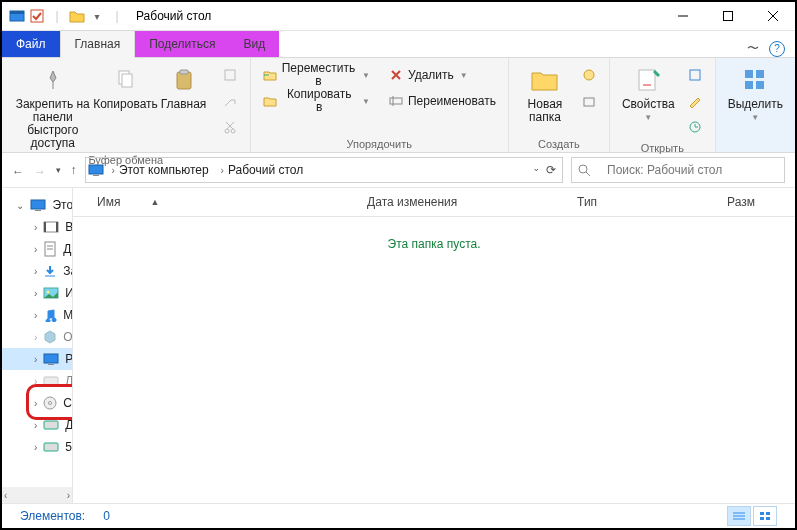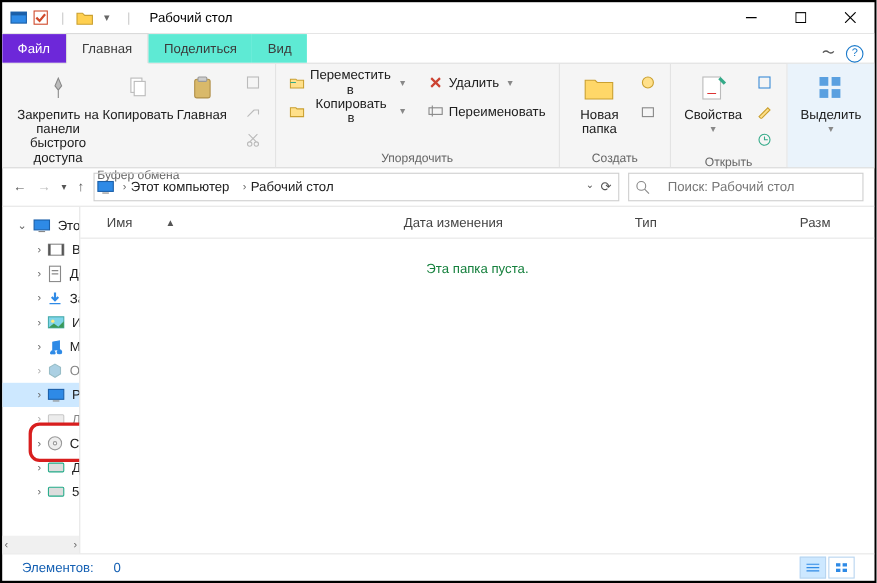--- a/index.html
+++ b/index.html
@@ -4,22 +4,22 @@
 <style>
 html,body{margin:0;padding:0;font-family:"Segoe UI",Arial,sans-serif;font-size:12px;color:#202020;background:#fff}
 .window{width:797px;height:530px;border:2px solid #000;box-sizing:border-box;position:relative;overflow:hidden;display:flex;flex-direction:column}
 .titlebar{height:28px;display:flex;align-items:center;border-bottom:1px solid #e5e5e5}
 .titlebar .qat{display:flex;align-items:center;gap:2px;padding-left:6px}
 .qat-icon{width:18px;height:18px;display:flex;align-items:center;justify-content:center}
 .win-title{margin-left:10px;color:#000}
 .win-controls{margin-left:auto;display:flex}
 .win-btn{width:45px;height:28px;display:flex;align-items:center;justify-content:center;font-size:12px}
 .tabs{height:26px;display:flex;align-items:flex-end;background:#fff;border-bottom:1px solid #dadada}
-.tab{padding:0 14px;height:26px;line-height:26px;color:#3b3b3b;background:#5eead4}
-.tab.file{background:#6d28d9;color:#fff}
+.tab{padding:0 14px;height:26px;line-height:26px;color:#3b3b3b;background:#d946ef}
+.tab.file{background:#1d4ed8;color:#fff}
 .tab.active{background:#f5f5f5;border:1px solid #dadada;border-bottom:1px solid #f5f5f5;margin-bottom:-1px}
 .tab-right{margin-left:auto;display:flex;align-items:center;gap:10px;padding-right:10px;color:#555}
 .ribbon{height:94px;background:#f5f5f5;border-bottom:1px solid #dadada;display:flex}
 .rgroup{border-right:1px solid #e3e3e3;padding:4px 8px 2px;display:flex;flex-direction:column;justify-content:space-between}
 .rgroup .items{display:flex;gap:2px;align-items:flex-start;flex:1}
 .rgroup .label{text-align:center;color:#666;font-size:11px;padding-top:2px}
 .rbtn{display:flex;flex-direction:column;align-items:center;justify-content:flex-start;padding:2px 4px;min-width:48px;text-align:center;line-height:13px}
 .rbtn .ic{width:32px;height:32px;display:flex;align-items:center;justify-content:center;margin-bottom:2px}
 .rbtn.sm{flex-direction:row;min-width:0;gap:4px;padding:2px 4px;height:22px}
 .rbtn.sm .ic{width:16px;height:16px;margin:0}

